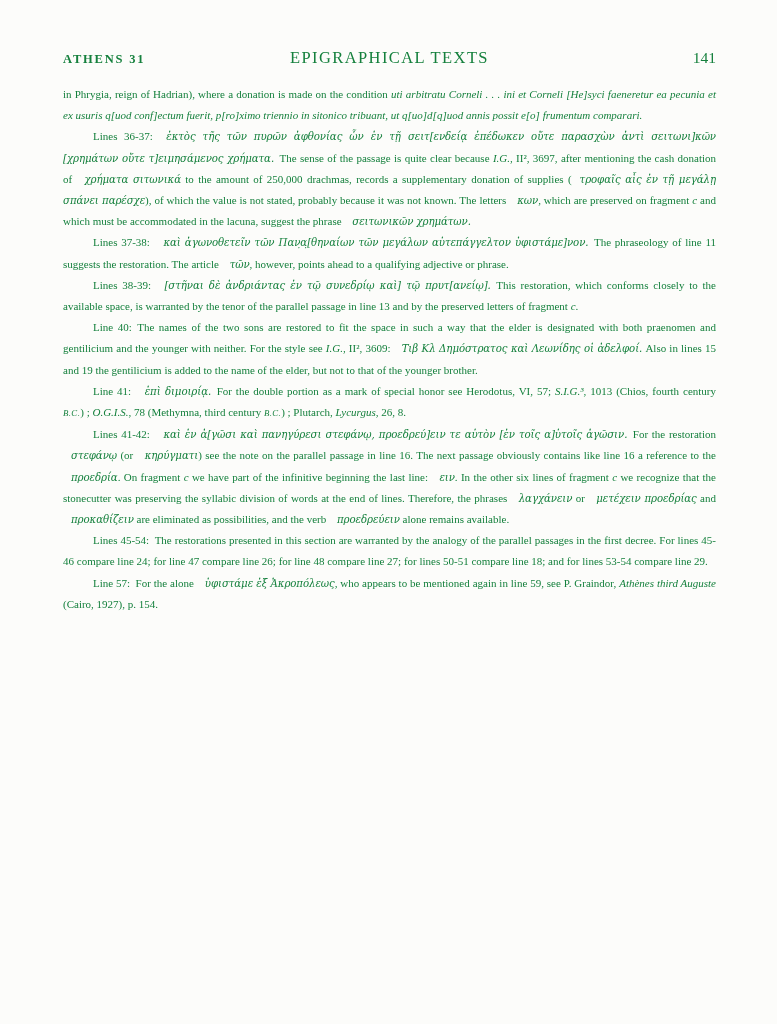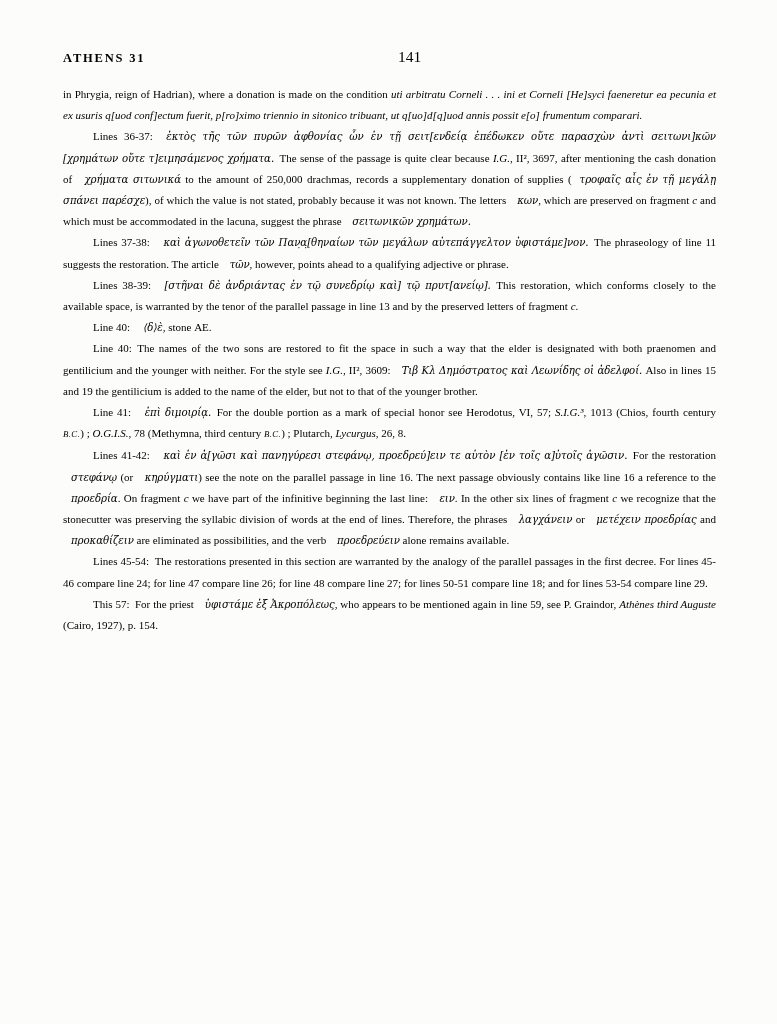--- a/index.html
+++ b/index.html
@@ -6,21 +6,21 @@
     margin: 0;
     padding: 0;
     background: #e8e8e6;
   }
   .page {
     position: relative;
     width: 777px;
     height: 1024px;
     margin: 0 auto;
     background: #fcfcfa;
-    color: #000000;
+    color: #15803d;
     font-family: "Liberation Serif", serif;
     overflow: hidden;
   }
   .running-header {
     position: absolute;
     top: 48px;
     left: 63px;
     width: 653px;
     display: grid;
     grid-template-columns: 1fr auto 1fr;
@@ -72,29 +72,29 @@
     font-style: italic;
   }
 </style>
 </head>
 <body>
 
 <div class="page">
 
   <header class="running-header">
     <div class="head-left">ATHENS 31</div>
+    <div class="head-center">EPIGRAPHICAL TEXTS</div>
     <div class="head-right">141</div>
   </header>
 
   <main class="textblock">
       <p class="para"><span class="s-n">in Phrygia, reign of Hadrian), where a donation is made on the condition </span><span class="s-i">uti arbitratu Corneli . . . ini et Corneli [He]syci faeneretur ea pecunia et ex usuris q[uod conf]ectum fuerit, p[ro]ximo triennio in sitonico tribuant, ut q[uo]d[q]uod annis possit e[o] frumentum comparari.</span></p>
       <p class="para indent"><span class="s-n">Lines 36-37: </span><span class="s-g">ἐκτὸς τῆς τῶν πυρῶν ἀφθονίας ὧν ἐν τῇ σειτ[ενδείᾳ ἐπέδωκεν οὔτε παρασχὼν ἀντὶ σειτωνι]κῶν [χρημάτων οὔτε τ]ειμησάμενος χρήματα.</span><span class="s-n"> The sense of the passage is quite clear because </span><span class="s-i">I.G.</span><span class="s-n">, II², 3697, after mentioning the cash donation of </span><span class="s-g">χρήματα σιτωνικά</span><span class="s-n"> to the amount of 250,000 drachmas, records a supplementary donation of supplies (</span><span class="s-g">τροφαῖς αἷς ἐν τῇ μεγάλῃ σπάνει παρέσχε</span><span class="s-n">), of which the value is not stated, probably because it was not known.  The letters </span><span class="s-g">κων</span><span class="s-n">, which are preserved on fragment </span><span class="s-i">c</span><span class="s-n"> and which must be accommodated in the lacuna, suggest the phrase </span><span class="s-g">σειτωνικῶν χρημάτων.</span></p>
       <p class="para indent"><span class="s-n">Lines 37-38: </span><span class="s-g">καὶ ἀγωνοθετεῖν τῶν Παν̣α̣[θηναίων τῶν μεγάλων αὐτεπάγγελτον ὑφιστάμε]νον.</span><span class="s-n"> The phraseology of line 11 suggests the restoration.  The article </span><span class="s-g">τῶν</span><span class="s-n">, however, points ahead to a qualifying adjective or phrase.</span></p>
       <p class="para indent"><span class="s-n">Lines 38-39: </span><span class="s-g">[στῆναι δὲ ἀνδριάντας ἐν τῷ συνεδρίῳ καὶ] τῷ πρυτ[ανείῳ].</span><span class="s-n"> This restoration, which conforms closely to the available space, is warranted by the tenor of the parallel passage in line 13 and by the preserved letters of fragment </span><span class="s-i">c</span><span class="s-n">.</span></p>
-      <p class="para indent"><span class="s-n">Line 40: </span><span class="s-g">⟨δ⟩ὲ</span><span class="s-n">, stone ΑΕ.</span></p>
       <p class="para indent"><span class="s-n">Line 40: The names of the two sons are restored to fit the space in such a way that the elder is designated with both praenomen and gentilicium and the younger with neither.  For the style see </span><span class="s-i">I.G.</span><span class="s-n">, II², 3609: </span><span class="s-g">Τιβ Κλ Δημόστρατος καὶ Λεωνίδης οἱ ἀδελφοί.</span><span class="s-n">  Also in lines 15 and 19 the gentilicium is added to the name of the elder, but not to that of the younger brother.</span></p>
       <p class="para indent"><span class="s-n">Line 41: </span><span class="s-g">ἐπὶ διμοιρίᾳ.</span><span class="s-n"> For the double portion as a mark of special honor see Herodotus, VI, 57; </span><span class="s-i">S.I.G.³</span><span class="s-n">, 1013 (Chios, fourth century </span><span class="s-sc">B.C.</span><span class="s-n">) ; </span><span class="s-i">O.G.I.S.</span><span class="s-n">, 78 (Methymna, third century </span><span class="s-sc">B.C.</span><span class="s-n">) ; Plutarch, </span><span class="s-i">Lycurgus</span><span class="s-n">, 26, 8.</span></p>
       <p class="para indent"><span class="s-n">Lines 41-42: </span><span class="s-g">καὶ ἐν ἀ[γῶσι καὶ πανηγύρεσι στεφάνῳ, προεδρεύ]ειν τε αὐτὸν [ἐν τοῖς α]ὐτοῖς ἀγῶσιν.</span><span class="s-n"> For the restoration </span><span class="s-g">στεφάνῳ</span><span class="s-n"> (or </span><span class="s-g">κηρύγματι</span><span class="s-n">) see the note on the parallel passage in line 16.  The next passage obviously contains like line 16 a reference to the </span><span class="s-g">προεδρία</span><span class="s-n">.  On fragment </span><span class="s-i">c</span><span class="s-n"> we have part of the infinitive beginning the last line: </span><span class="s-g">ειν</span><span class="s-n">.  In the other six lines of fragment </span><span class="s-i">c</span><span class="s-n"> we recognize that the stonecutter was preserving the syllabic division of words at the end of lines.  Therefore, the phrases </span><span class="s-g">λαγχάνειν</span><span class="s-n"> or </span><span class="s-g">μετέχειν προεδρίας</span><span class="s-n"> and </span><span class="s-g">προκαθίζειν</span><span class="s-n"> are eliminated as possibilities, and the verb </span><span class="s-g">προεδρεύειν</span><span class="s-n"> alone remains available.</span></p>
       <p class="para indent"><span class="s-n">Lines 45-54: The restorations presented in this section are warranted by the analogy of the parallel passages in the first decree.  For lines 45-46 compare line 24; for line 47 compare line 26; for line 48 compare line 27; for lines 50-51 compare line 18; and for lines 53-54 compare line 29.</span></p>
-      <p class="para indent"><span class="s-n">This 57: For the priest </span><span class="s-g">ὑφιστάμε ἐξ Ἀκροπόλεως</span><span class="s-n">, who appears to be mentioned again in line 59, see P. Graindor, </span><span class="s-i">Athènes third Auguste</span><span class="s-n"> (Cairo, 1927), p. 154.</span></p>
+      <p class="para indent"><span class="s-n">Line 57: For the alone </span><span class="s-g">ὑφιστάμε ἐξ Ἀκροπόλεως</span><span class="s-n">, who appears to be mentioned again in line 59, see P. Graindor, </span><span class="s-i">Athènes third Auguste</span><span class="s-n"> (Cairo, 1927), p. 154.</span></p>
     </main>
 
 </div>
 
 </body></html>

